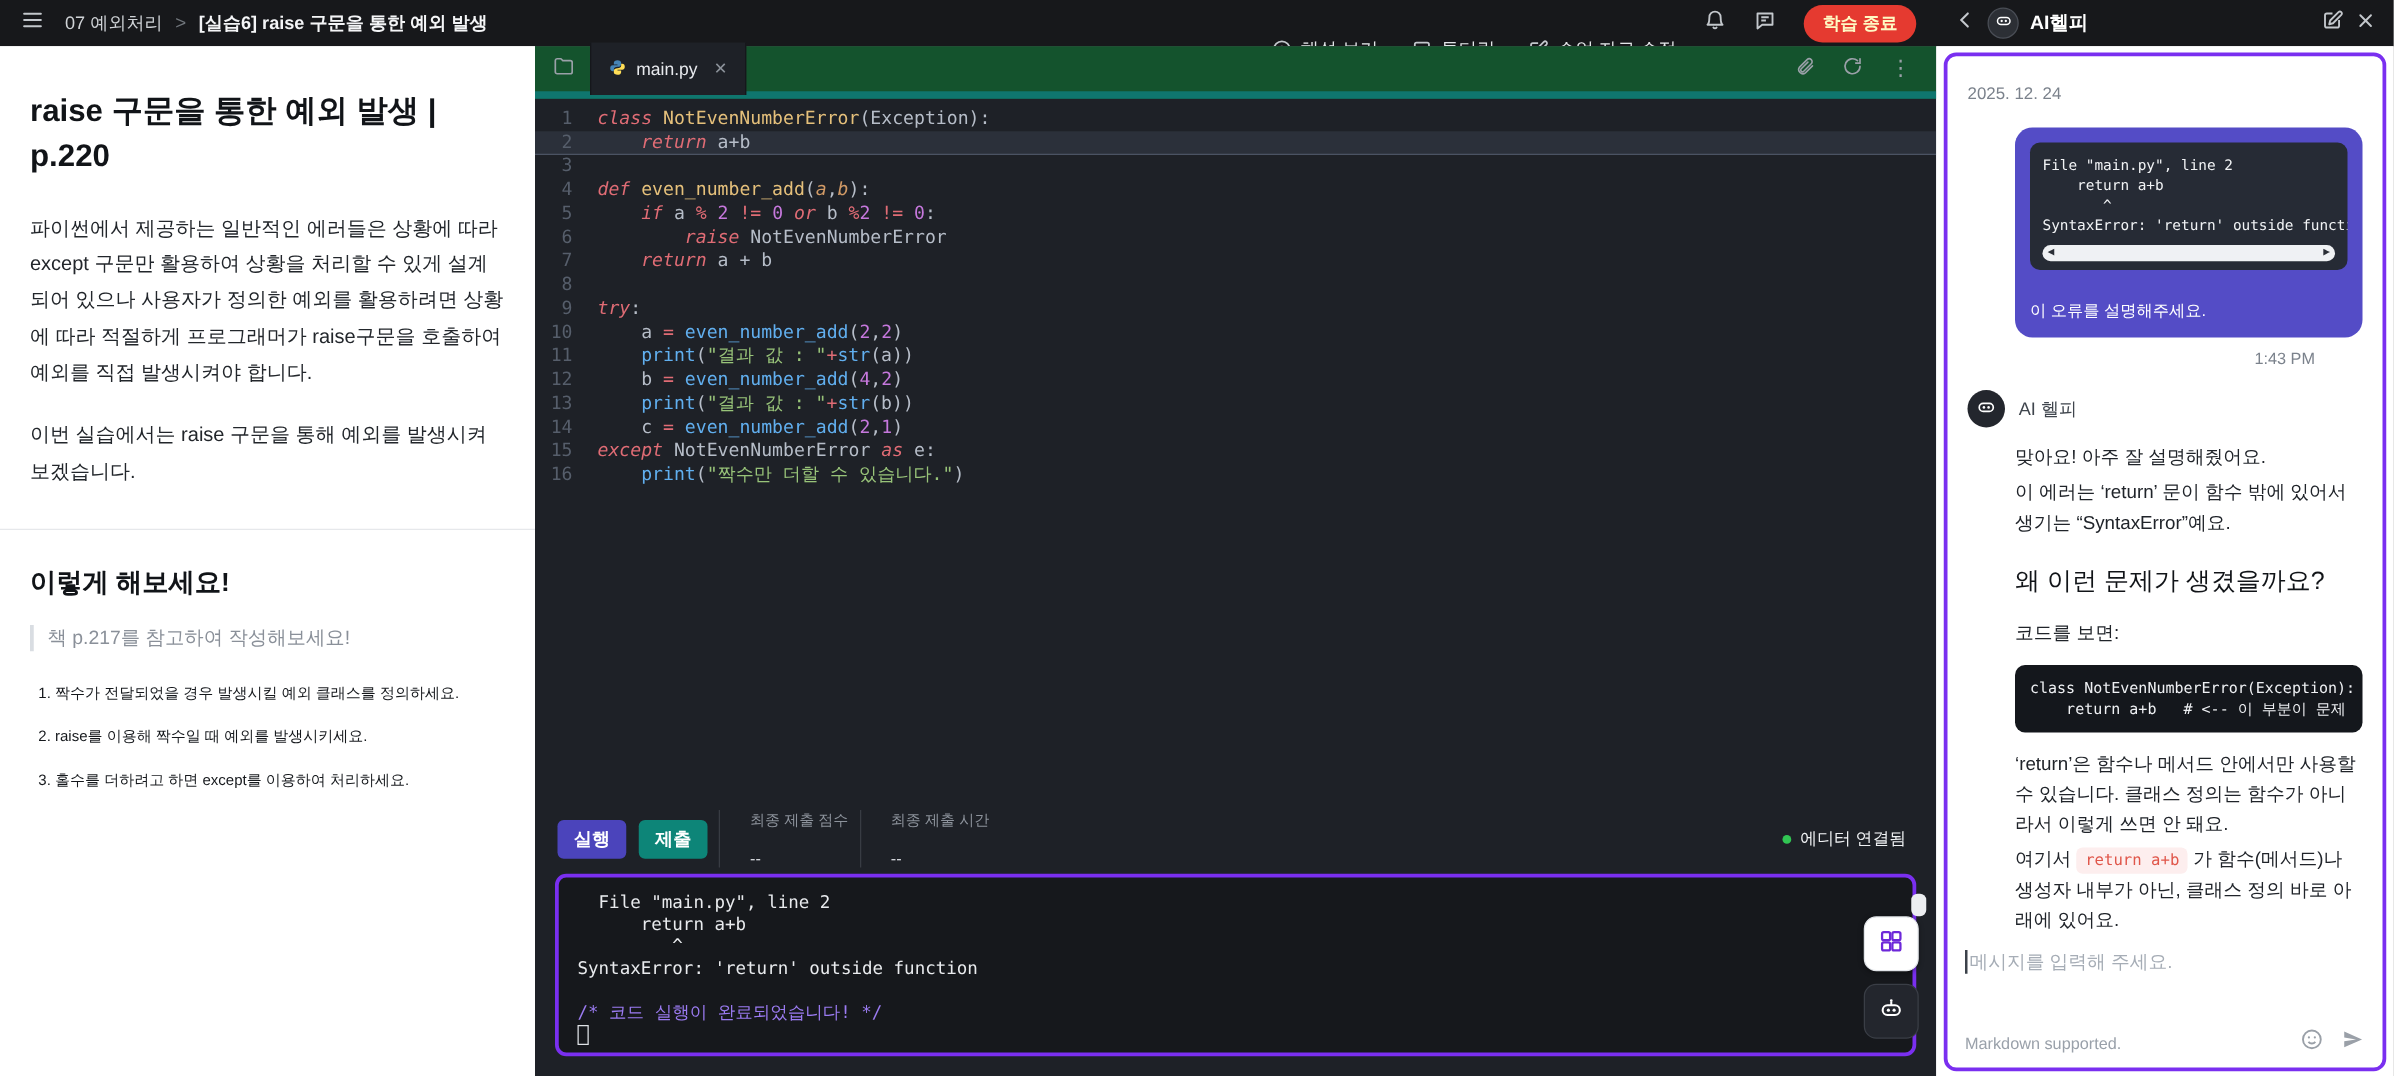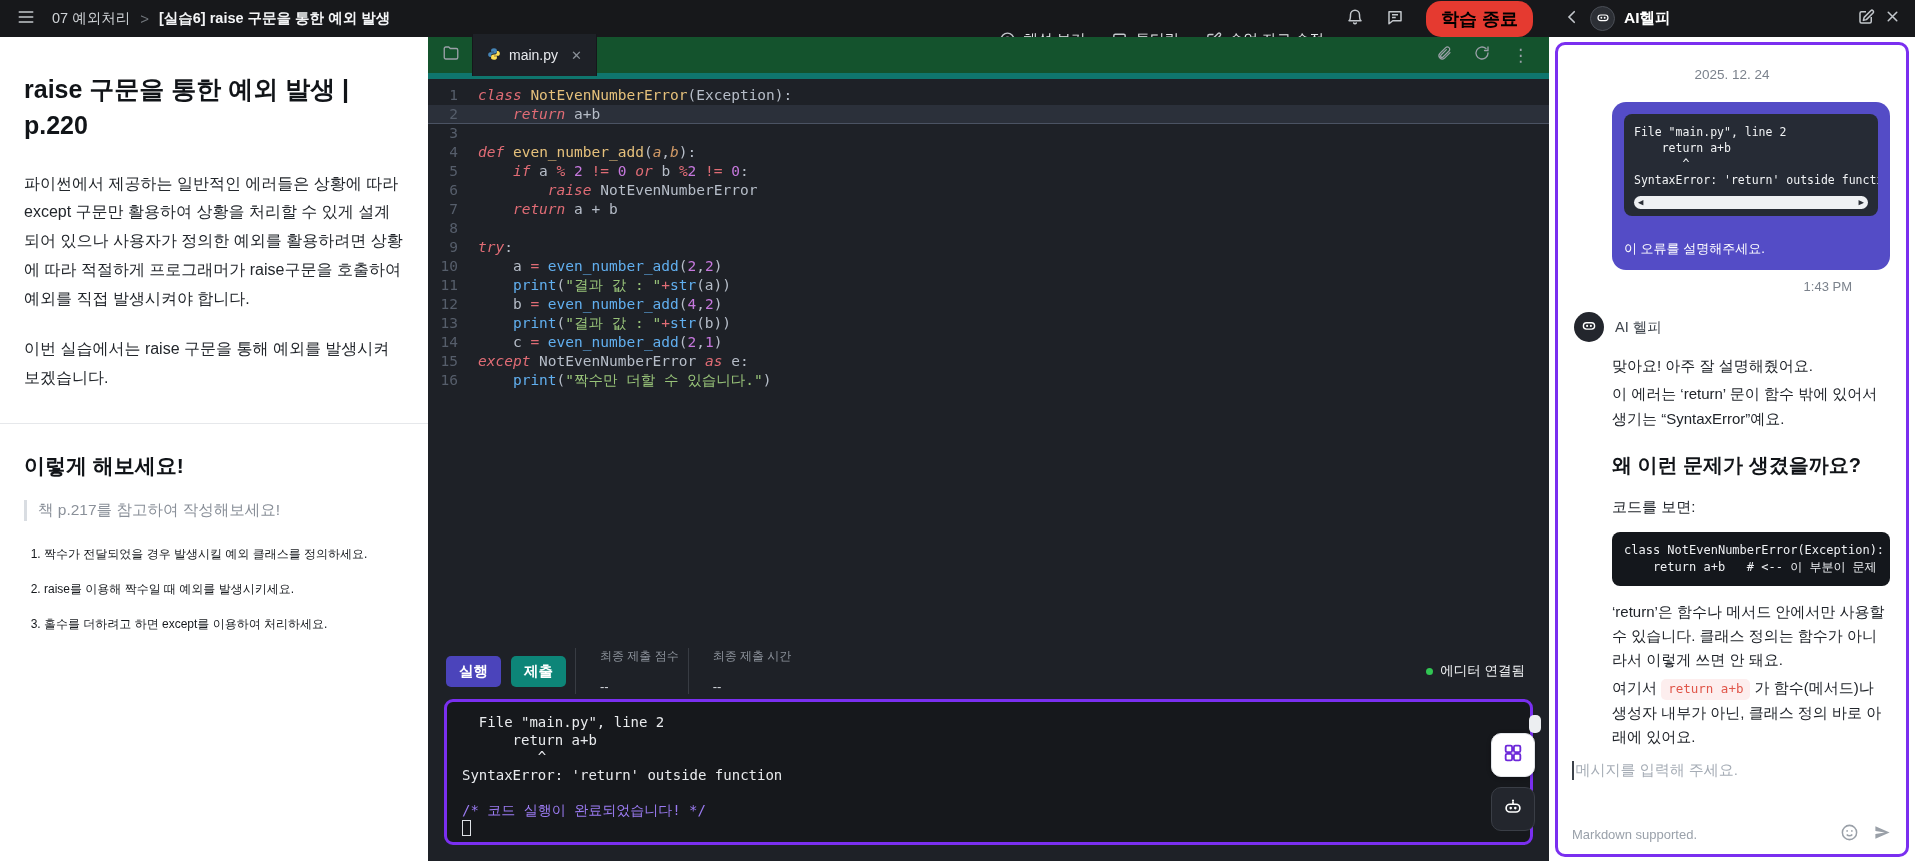--- a/index.html
+++ b/index.html
@@ -15,21 +15,21 @@
   .topbar-main { width:1549px; display:flex; align-items:center; padding:0 16px; }
   .topbar-spacer { flex:1; }
   .icon-btn { color:#c3c7cc; display:flex; align-items:center; justify-content:center; }
   .icon-btn.dim { color:#9aa0a8; }
   .breadcrumb { display:flex; align-items:center; gap:10px; margin-left:16px; font-size:14.5px; }
   .crumb-course { color:#cfd2d6; }
   .crumb-sep { color:#71767c; font-size:15px; }
   .crumb-lesson { color:#f4f5f7; font-weight:700; }
   .tb-btn { font-size:14.5px; color:#e4e6e9; margin-left:26px;margin-top:42px; }
   .tb-iconbtn { margin-left:22px; }
-  .end-btn { background:#e53a30; color:#000000; font-size:18px; font-weight:700; padding:6px 15px; border-radius:15px; margin-left:22px; }
+  .end-btn { background:#e53a30; color:#fef9c3; font-size:14px; font-weight:700; padding:6px 15px; border-radius:15px; margin-left:22px; }
 
   
   .chat-head { width:366px; display:flex; align-items:center; padding:0 14px; gap:9px; }
   .chat-title { font-size:15.5px; font-weight:700; color:#fff; }
   .avatar-sm { width:25px; height:25px; border-radius:50%; background:#2c2f35; border:1.5px solid #4a4e56; display:flex; align-items:center; justify-content:center; color:#fff; }
 
   
   .main { display:flex; height:824px; }
 
   
@@ -81,34 +81,34 @@
   .cursor-block { width:9px; height:16px; border:1.5px solid #dfe2e6; margin-top:1px; }
   .mini-thumb { position:absolute; top:22px; right:8px; width:12px; height:18px; border-radius:5px; background:#eceef1; }
   .float-btn { position:absolute; right:14px; width:44px; height:44px; border-radius:10px; justify-content:center; }
   .float-btn.white { top:40px; background:#ffffff; border:1px solid #e2e5e9; box-shadow:0 1px 4px rgba(0,0,0,.35); color:#6d28d9; }
   .float-btn.dark { top:94px; background:#23262d; border:1px solid #3a3e46; color:#fff; }
 
   
   .chat-panel { width:366px; background:#fff; padding:5px 6px 4px; }
   .chat-box { width:100%; height:100%; border:3px solid #7a2ff0; border-radius:10px; display:flex; flex-direction:column; overflow:hidden; background:#fff; }
   .chat-scroll { flex:1; padding:12px 16px 0; overflow:hidden; }
-  .chat-date { text-align:center; font-size:13.5px; color:#7b828c; margin:10px 0 20px; }
+  .chat-date { font-size:13.5px; color:#7b828c; margin:10px 0 20px; }
   .msg-user { margin-left:auto; width:278px; background:#544cc6; border-radius:14px; padding:12px; color:#fff; }
   .uc-block { background:#262b35; border-radius:8px; padding:10px 10px 7px; font-family:"DejaVu Sans Mono",monospace; font-size:11.5px; line-height:16px; color:#f1f3f5; overflow:hidden; }
   .uc-line { white-space:pre; min-height:16px; }
   .uc-scrollbar { margin-top:8px; height:13px; background:#eff1f4; border-radius:7px; display:flex; align-items:center; justify-content:space-between; padding:0 4px; cursor:pointer; }
   .uc-arrow { font-size:9px; color:#2a2e36; line-height:1; }
   .msg-user-text { font-size:13px; margin-top:24px; }
   .msg-time { text-align:right; font-size:13px; color:#7b828c; margin:9px 38px 18px 0; }
   .ai-head { display:flex; align-items:center; gap:11px; margin-bottom:12px; }
   .ai-avatar { width:30px; height:30px; border-radius:50%; background:#23262d; display:flex; align-items:center; justify-content:center; color:#fff; flex-shrink:0; }
   .ai-name { font-size:14.5px; color:#3f454d; }
   .ai-content { margin-left:38px; font-size:15px; color:#20242a; line-height:1.62; }
   .ai-content p { margin-bottom:4px; }
-  .ai-heading { font-size:20px; font-weight:700; color:#111418; margin:18px 0 14px; }
+  .ai-heading { font-size:20px; font-weight:400; color:#111418; margin:18px 0 14px; }
   .ai-code { background:#14171c; border-radius:8px; padding:10px 12px; margin:12px 0 14px; font-family:"DejaVu Sans Mono",monospace; font-size:12px; line-height:17px; color:#eef0f3; white-space:pre; overflow:hidden; }
   .chip { display:inline-block; background:#fdeeee; color:#e0564a; border-radius:5px; padding:0 7px; font-family:"DejaVu Sans Mono",monospace; font-size:12.5px; }
   .chat-input-zone { padding:10px 14px 8px; }
   .chat-input { display:flex; align-items:center; min-height:62px; align-items:flex-start; cursor:text; }
   .caret { width:1.5px; height:19px; background:#3c424a; margin-right:2px; }
   .placeholder { font-size:15px; color:#a6adb6; }
   .chat-footer { display:flex; align-items:center; gap:14px; }
   .md-note { font-size:13px; color:#9aa1aa; }
 </style>
 </head>

